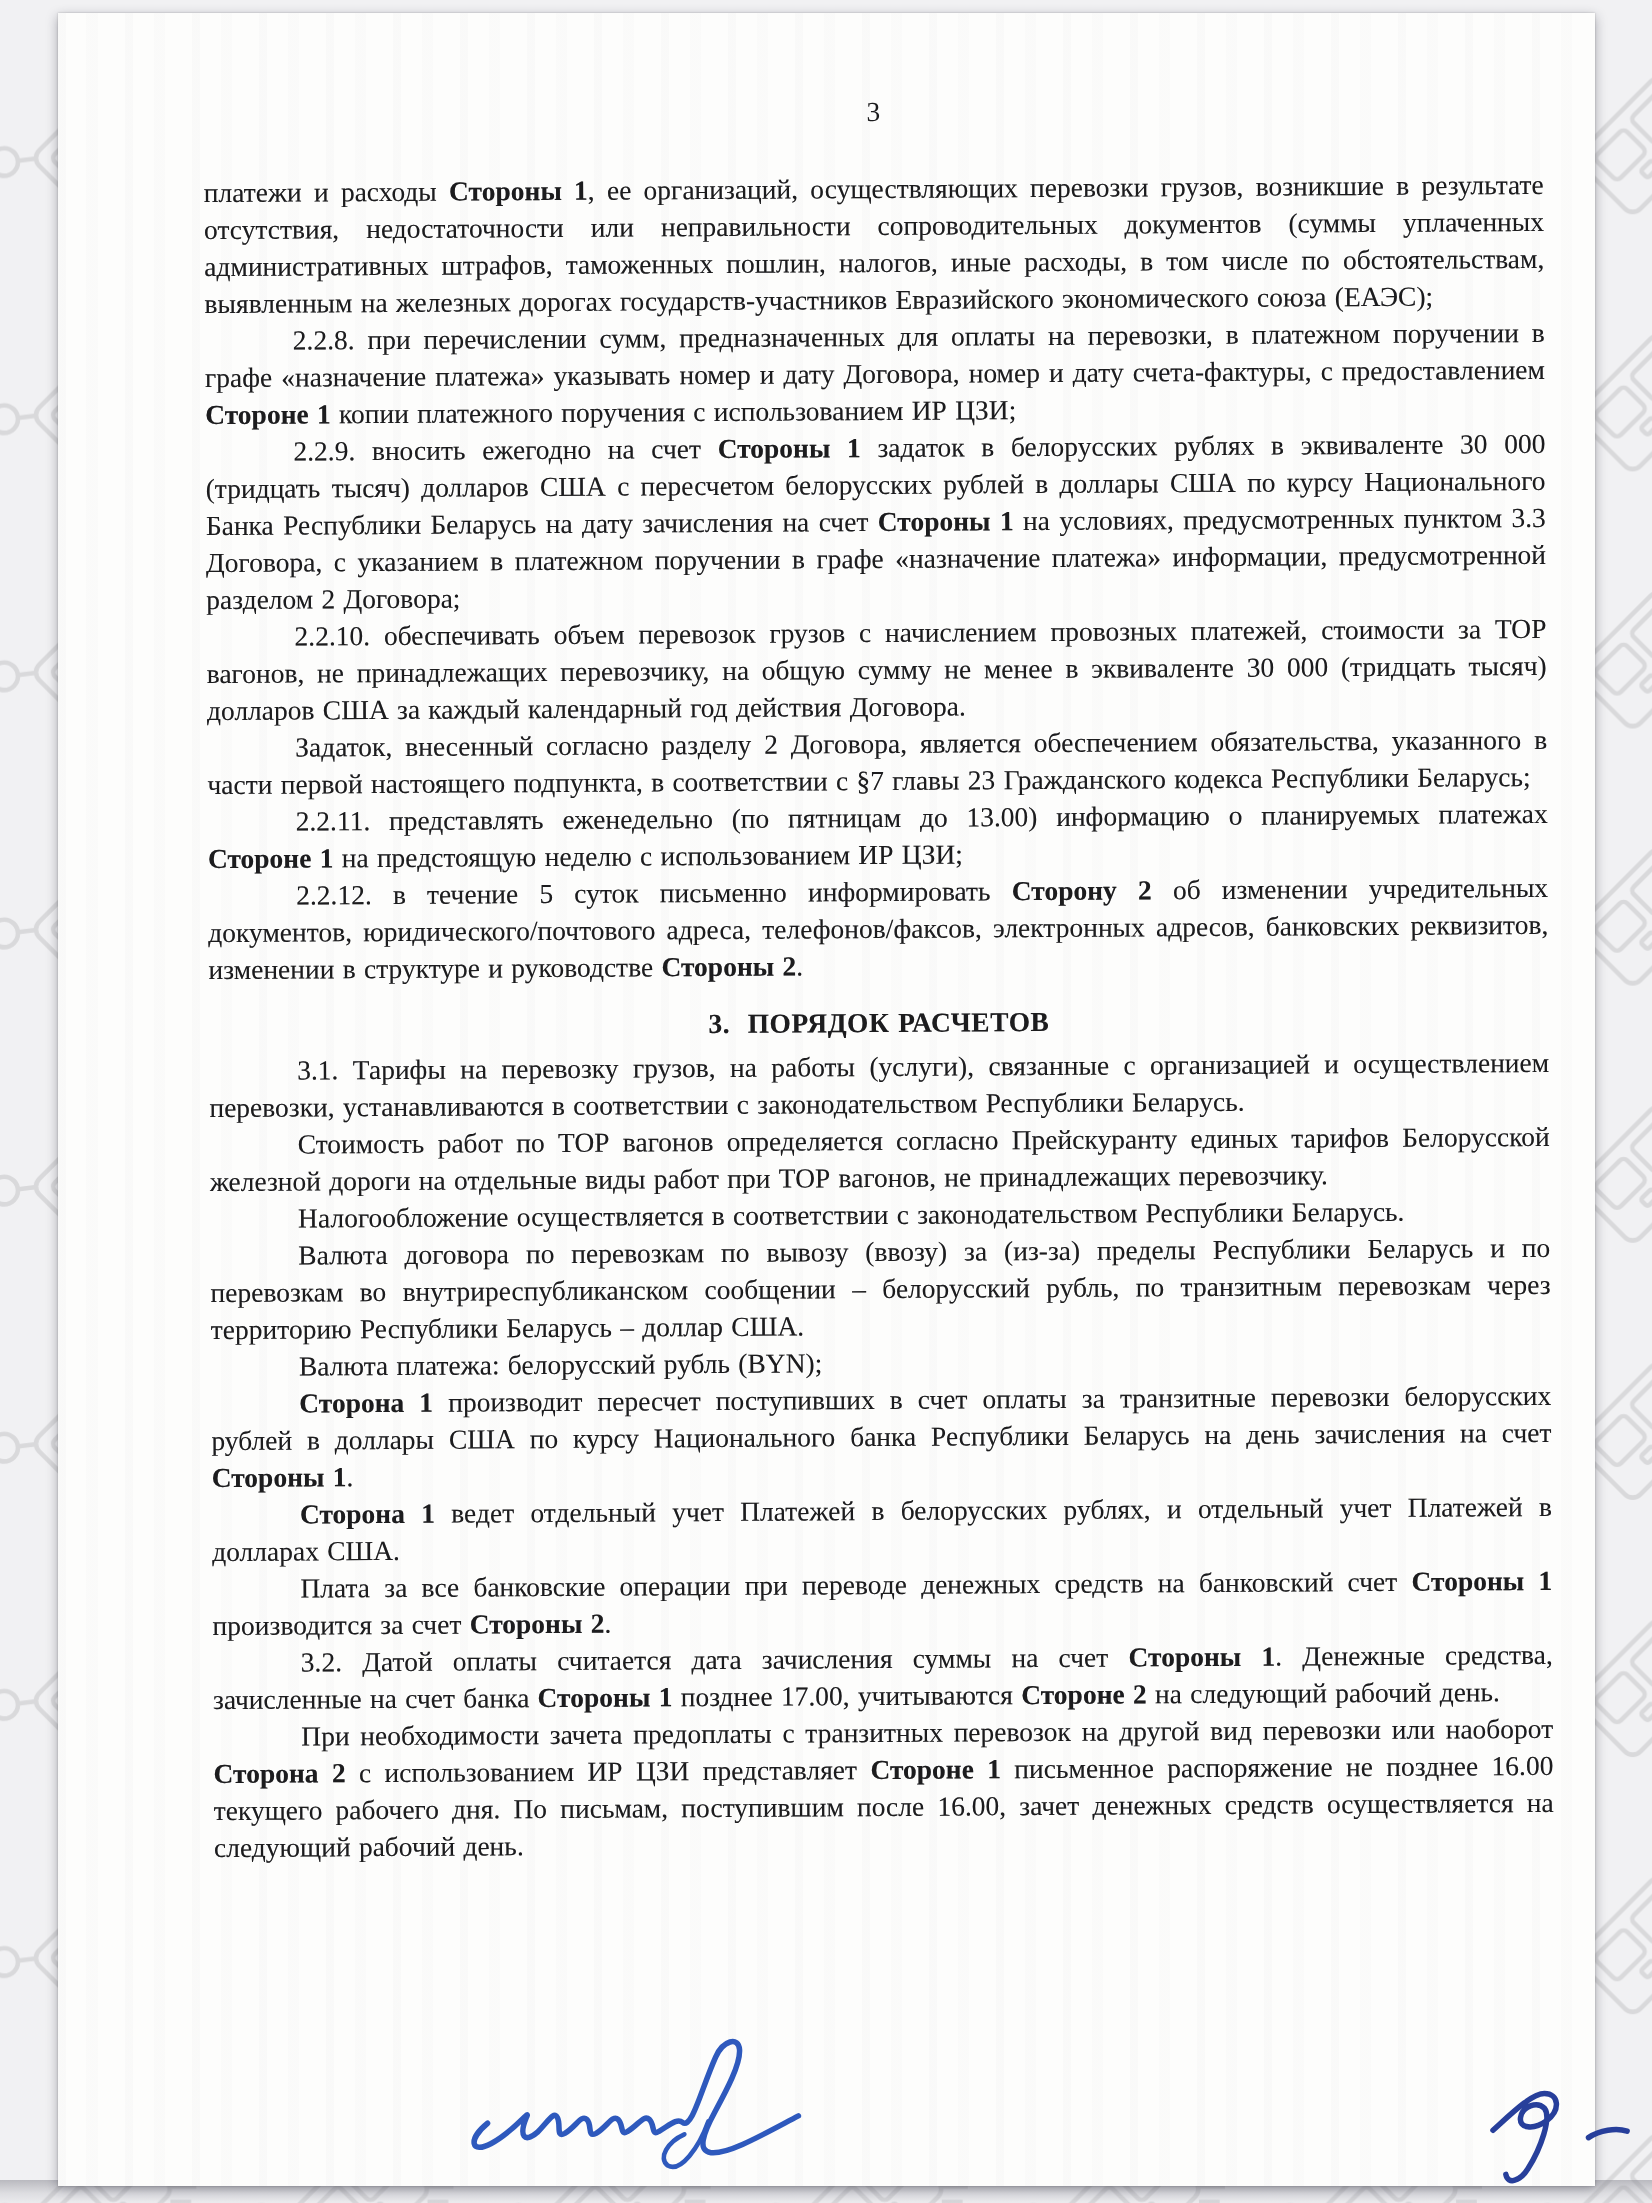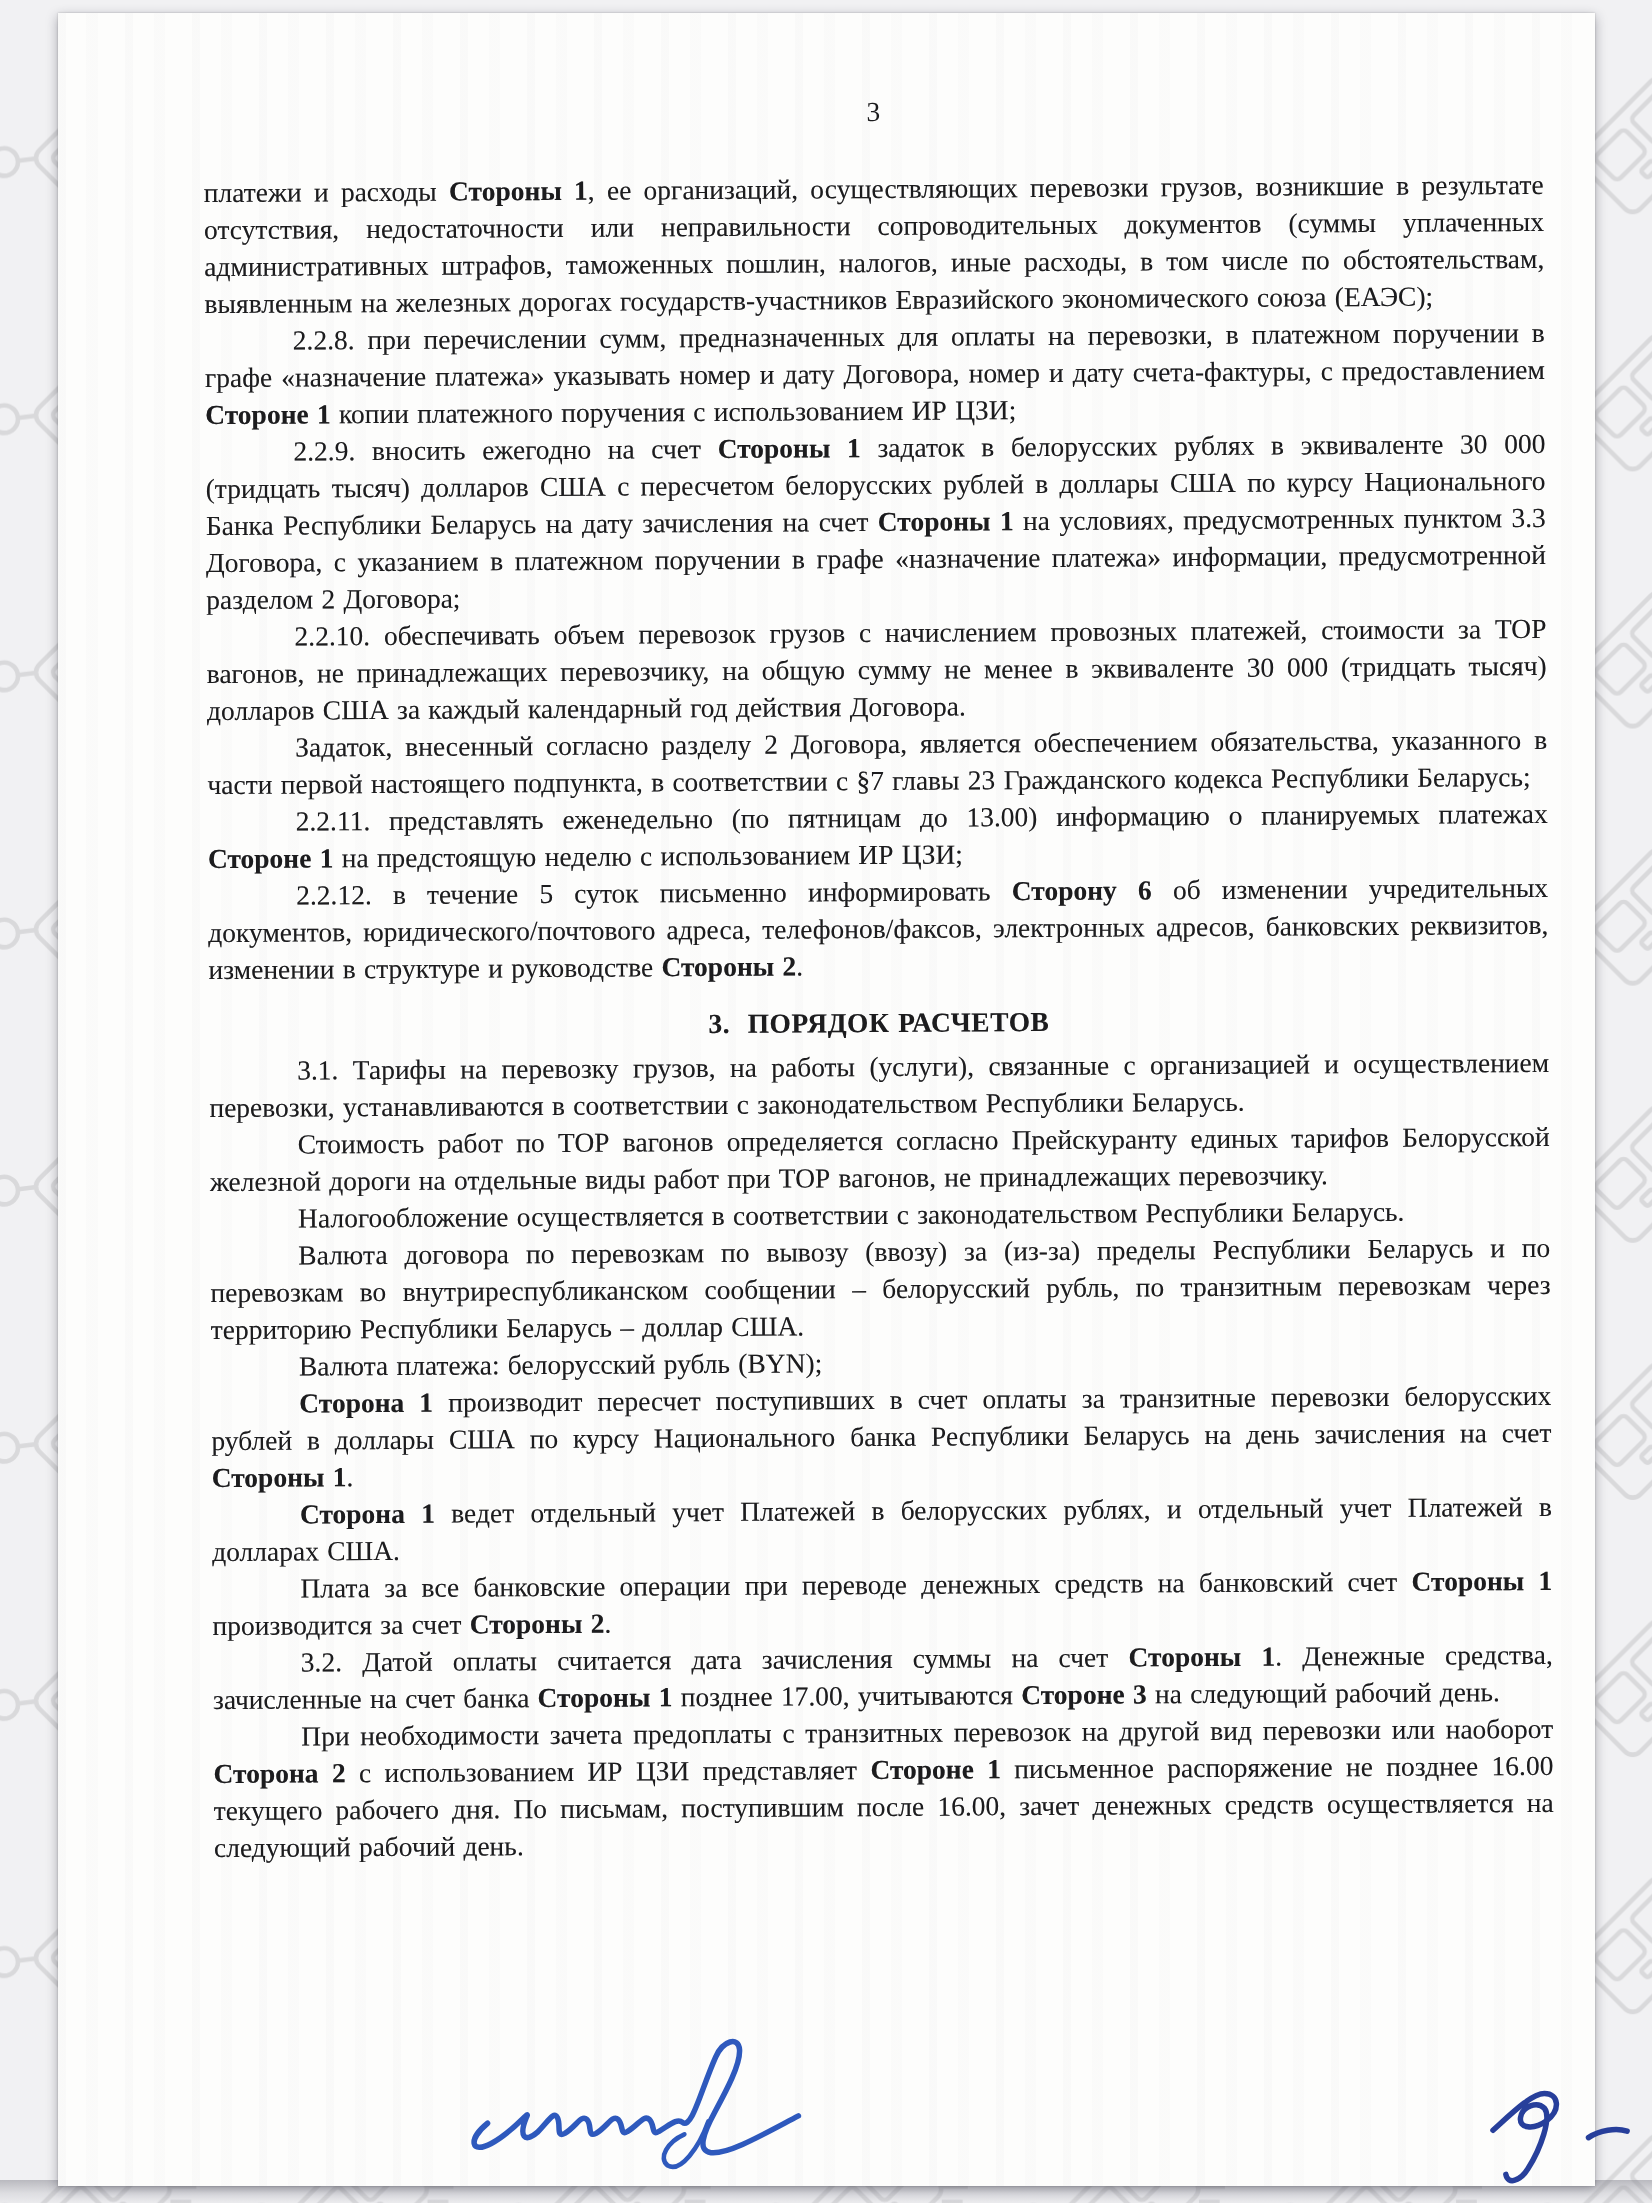--- a/index.html
+++ b/index.html
@@ -143,31 +143,31 @@
 
     <div class="content">
       <div class="page-number">3</div>
       <div class="doc-body">
           <p class="para noindent"><span>платежи и расходы </span><span class="b">Стороны 1</span><span>, ее организаций, осуществляющих перевозки грузов, возникшие в результате отсутствия, недостаточности или неправильности сопроводительных документов (суммы уплаченных административных штрафов, таможенных пошлин, налогов, иные расходы, в том числе по обстоятельствам, выявленным на железных дорогах государств-участников Евразийского экономического союза (ЕАЭС);</span></p>
           <p class="para"><span>2.2.8. при перечислении сумм, предназначенных для оплаты на перевозки, в платежном поручении в графе «назначение платежа» указывать номер и дату Договора, номер и дату счета-фактуры, с предоставлением </span><span class="b">Стороне 1</span><span> копии платежного поручения с использованием ИР ЦЗИ;</span></p>
           <p class="para"><span>2.2.9. вносить ежегодно на счет </span><span class="b">Стороны 1</span><span> задаток в белорусских рублях в эквиваленте 30 000 (тридцать тысяч) долларов США с пересчетом белорусских рублей в доллары США по курсу Национального Банка Республики Беларусь на дату зачисления на счет </span><span class="b">Стороны 1</span><span> на условиях, предусмотренных пунктом 3.3 Договора, с указанием в платежном поручении в графе «назначение платежа» информации, предусмотренной разделом 2 Договора;</span></p>
           <p class="para"><span>2.2.10. обеспечивать объем перевозок грузов с начислением провозных платежей, стоимости за ТОР вагонов, не принадлежащих перевозчику, на общую сумму не менее в эквиваленте 30 000 (тридцать тысяч) долларов США за каждый календарный год действия Договора.</span></p>
           <p class="para"><span>Задаток, внесенный согласно разделу 2 Договора, является обеспечением обязательства, указанного в части первой настоящего подпункта, в соответствии с §7 главы 23 Гражданского кодекса Республики Беларусь;</span></p>
           <p class="para"><span>2.2.11. представлять еженедельно (по пятницам до 13.00) информацию о планируемых платежах </span><span class="b">Стороне 1</span><span> на предстоящую неделю с использованием ИР ЦЗИ;</span></p>
-          <p class="para"><span>2.2.12. в течение 5 суток письменно информировать </span><span class="b">Сторону 6</span><span> об изменении учредительных документов, юридического/почтового адреса, телефонов/факсов, электронных адресов, банковских реквизитов, изменении в структуре и руководстве </span><span class="b">Стороны 2</span><span>.</span></p>
+          <p class="para"><span>2.2.12. в течение 5 суток письменно информировать </span><span class="b">Сторону 2</span><span> об изменении учредительных документов, юридического/почтового адреса, телефонов/факсов, электронных адресов, банковских реквизитов, изменении в структуре и руководстве </span><span class="b">Стороны 2</span><span>.</span></p>
           <p class="para heading"><span class="b">3.&nbsp;&nbsp;ПОРЯДОК РАСЧЕТОВ</span></p>
           <p class="para"><span>3.1. Тарифы на перевозку грузов, на работы (услуги), связанные с организацией и осуществлением перевозки, устанавливаются в соответствии с законодательством Республики Беларусь.</span></p>
           <p class="para"><span>Стоимость работ по ТОР вагонов определяется согласно Прейскуранту единых тарифов Белорусской железной дороги на отдельные виды работ при ТОР вагонов, не принадлежащих перевозчику.</span></p>
           <p class="para"><span>Налогообложение осуществляется в соответствии с законодательством Республики Беларусь.</span></p>
           <p class="para"><span>Валюта договора по перевозкам по вывозу (ввозу) за (из-за) пределы Республики Беларусь и по перевозкам во внутриреспубликанском сообщении – белорусский рубль, по транзитным перевозкам через территорию Республики Беларусь – доллар США.</span></p>
           <p class="para"><span>Валюта платежа: белорусский рубль (BYN);</span></p>
           <p class="para"><span class="b">Сторона 1</span><span> производит пересчет поступивших в счет оплаты за транзитные перевозки белорусских рублей в доллары США по курсу Национального банка Республики Беларусь на день зачисления на счет </span><span class="b">Стороны 1</span><span>.</span></p>
           <p class="para"><span class="b">Сторона 1</span><span> ведет отдельный учет Платежей в белорусских рублях, и отдельный учет Платежей в долларах США.</span></p>
           <p class="para"><span>Плата за все банковские операции при переводе денежных средств на банковский счет </span><span class="b">Стороны 1</span><span> производится за счет </span><span class="b">Стороны 2</span><span>.</span></p>
-          <p class="para"><span>3.2. Датой оплаты считается дата зачисления суммы на счет </span><span class="b">Стороны 1</span><span>. Денежные средства, зачисленные на счет банка </span><span class="b">Стороны 1</span><span> позднее 17.00, учитываются </span><span class="b">Стороне 3</span><span> на следующий рабочий день.</span></p>
+          <p class="para"><span>3.2. Датой оплаты считается дата зачисления суммы на счет </span><span class="b">Стороны 1</span><span>. Денежные средства, зачисленные на счет банка </span><span class="b">Стороны 1</span><span> позднее 17.00, учитываются </span><span class="b">Стороне 2</span><span> на следующий рабочий день.</span></p>
           <p class="para"><span>При необходимости зачета предоплаты с транзитных перевозок на другой вид перевозки или наоборот </span><span class="b">Сторона 2</span><span> с использованием ИР ЦЗИ представляет </span><span class="b">Стороне 1</span><span> письменное распоряжение не позднее 16.00 текущего рабочего дня. По письмам, поступившим после 16.00, зачет денежных средств осуществляется на следующий рабочий день.</span></p>
         </div>
     </div>
 
     <svg class="sig sig-left" viewBox="0 0 410 165" xmlns="http://www.w3.org/2000/svg">
       <path stroke-width="6" d="M30,98 C8,116 12,132 34,120 C60,106 78,80 72,92
                C64,112 70,120 84,108 C96,96 102,84 106,92 C110,100 104,114 114,109
                C126,102 132,88 138,94 C144,100 138,114 148,109 C160,102 166,88 172,94
                C178,100 174,112 182,107 C194,100 200,88 206,94 C212,100 208,112 216,107
                C228,100 236,92 242,97 C252,105 262,62 278,26 C286,8 303,3 304,18

